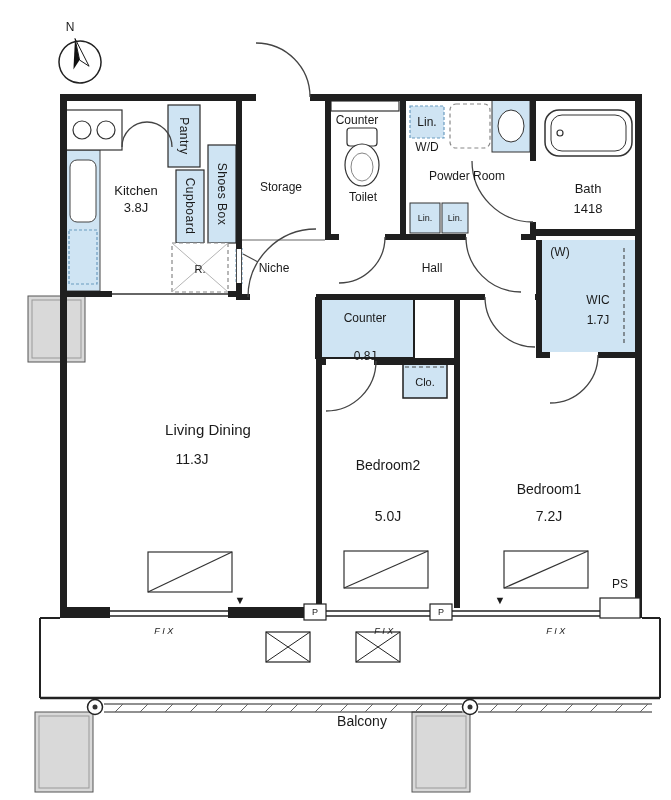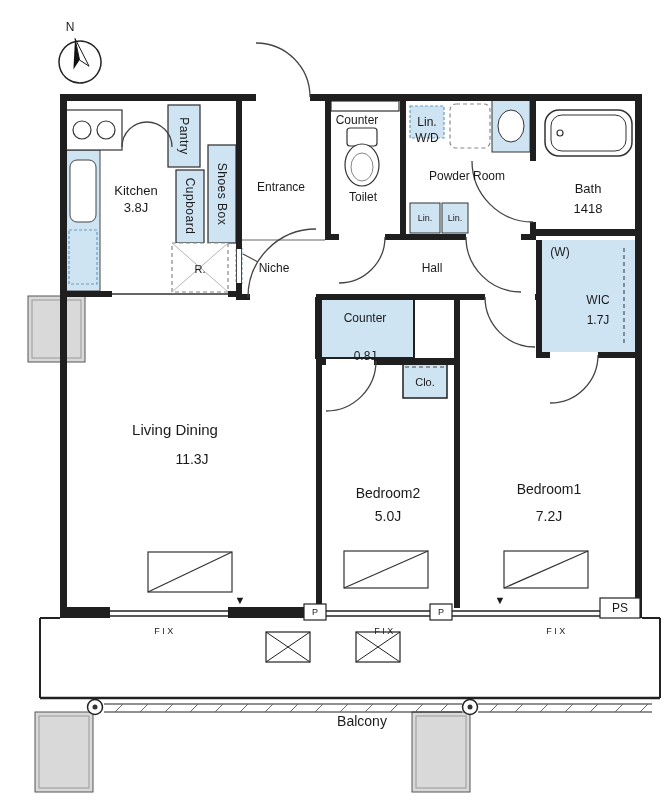--- a/index.html
+++ b/index.html
@@ -6,21 +6,21 @@
   .stage{
     position:relative;width:671px;height:800px;background:#ffffff;
     font-family:"Liberation Sans", sans-serif;color:#1a1a1a;overflow:hidden;
   }
   .stage svg{position:absolute;left:0;top:0;}
   .lbl{
     position:absolute;transform:translate(-50%,-50%);
     white-space:nowrap;line-height:1;z-index:5;
   }
   .vert{writing-mode:vertical-rl;letter-spacing:0.5px;}
-  .fixl{letter-spacing:2.5px;color:#222;}
+  .fixl{letter-spacing:2.5px;color:#222;font-style:italic;}
   .s15{font-size:15px}.s14{font-size:14px}.s13{font-size:13px}
   .s12{font-size:12px}.s11{font-size:11px}.s10{font-size:12px}.s9{font-size:9px}
 </style>
 </head>
 <body>
 
 <div class="stage">
 
 <svg width="671" height="800" viewBox="0 0 671 800">
 
@@ -178,60 +178,60 @@
 <div class="lbl s12" style="left:70px;top:27px">N</div>
 
 <div class="lbl s13" style="left:136px;top:190px">Kitchen</div>
 <div class="lbl s13" style="left:136px;top:207px">3.8J</div>
 
 <div class="lbl vert s10" style="left:184px;top:136px">Pantry</div>
 <div class="lbl vert s10" style="left:190px;top:206px">Cupboard</div>
 <div class="lbl vert s10" style="left:222px;top:194px">Shoes Box</div>
 <div class="lbl s11" style="left:200px;top:269px">R.</div>
 
-<div class="lbl s12" style="left:281px;top:187px">Entrance</div>
+<div class="lbl s12" style="left:281px;top:187px">Storage</div>
 <div class="lbl s12" style="left:274px;top:268px">Niche</div>
 
 <div class="lbl s10" style="left:357px;top:120px">Counter</div>
 <div class="lbl s12" style="left:363px;top:197px">Toilet</div>
 
 <div class="lbl s10" style="left:427px;top:122px">Lin.</div>
-<div class="lbl s10" style="left:427px;top:138px">W/D</div>
+<div class="lbl s10" style="left:427px;top:147px">W/D</div>
 <div class="lbl s12" style="left:467px;top:176px">Powder Room</div>
 <div class="lbl s9" style="left:425px;top:218px">Lin.</div>
 <div class="lbl s9" style="left:455px;top:218px">Lin.</div>
 
 <div class="lbl s13" style="left:588px;top:188px">Bath</div>
 <div class="lbl s13" style="left:588px;top:208px">1418</div>
 
 <div class="lbl s12" style="left:432px;top:268px">Hall</div>
 
 <div class="lbl s10" style="left:560px;top:252px">(W)</div>
 <div class="lbl s12" style="left:598px;top:300px">WIC</div>
 <div class="lbl s12" style="left:598px;top:320px">1.7J</div>
 
 <div class="lbl s12" style="left:365px;top:318px">Counter</div>
 <div class="lbl s12" style="left:365px;top:356px">0.8J</div>
 <div class="lbl s11" style="left:425px;top:382px">Clo.</div>
 
-<div class="lbl s15" style="left:175px;top:429px">Living Dining</div>
+<div class="lbl s15" style="left:208px;top:429px">Living Dining</div>
 <div class="lbl s14" style="left:192px;top:459px">11.3J</div>
 
-<div class="lbl s14" style="left:388px;top:493px">Bedroom2</div>
+<div class="lbl s14" style="left:388px;top:465px">Bedroom2</div>
 <div class="lbl s14" style="left:388px;top:516px">5.0J</div>
 
 <div class="lbl s14" style="left:549px;top:489px">Bedroom1</div>
 <div class="lbl s14" style="left:549px;top:516px">7.2J</div>
 
 <div class="lbl s11" style="left:240px;top:600px">▼</div>
 <div class="lbl s11" style="left:500px;top:600px">▼</div>
 
 <div class="lbl s9" style="left:315px;top:612px">P</div>
 <div class="lbl s9" style="left:441px;top:612px">P</div>
-<div class="lbl s10" style="left:620px;top:608px">PS</div>
+<div class="lbl s10" style="left:620px;top:584px">PS</div>
 
 <div class="lbl s9 fixl" style="left:165px;top:631px">FIX</div>
 <div class="lbl s9 fixl" style="left:385px;top:631px">FIX</div>
 <div class="lbl s9 fixl" style="left:557px;top:631px">FIX</div>
 
 <div class="lbl s14" style="left:362px;top:721px">Balcony</div>
 
 </div>
 
 </body></html>

